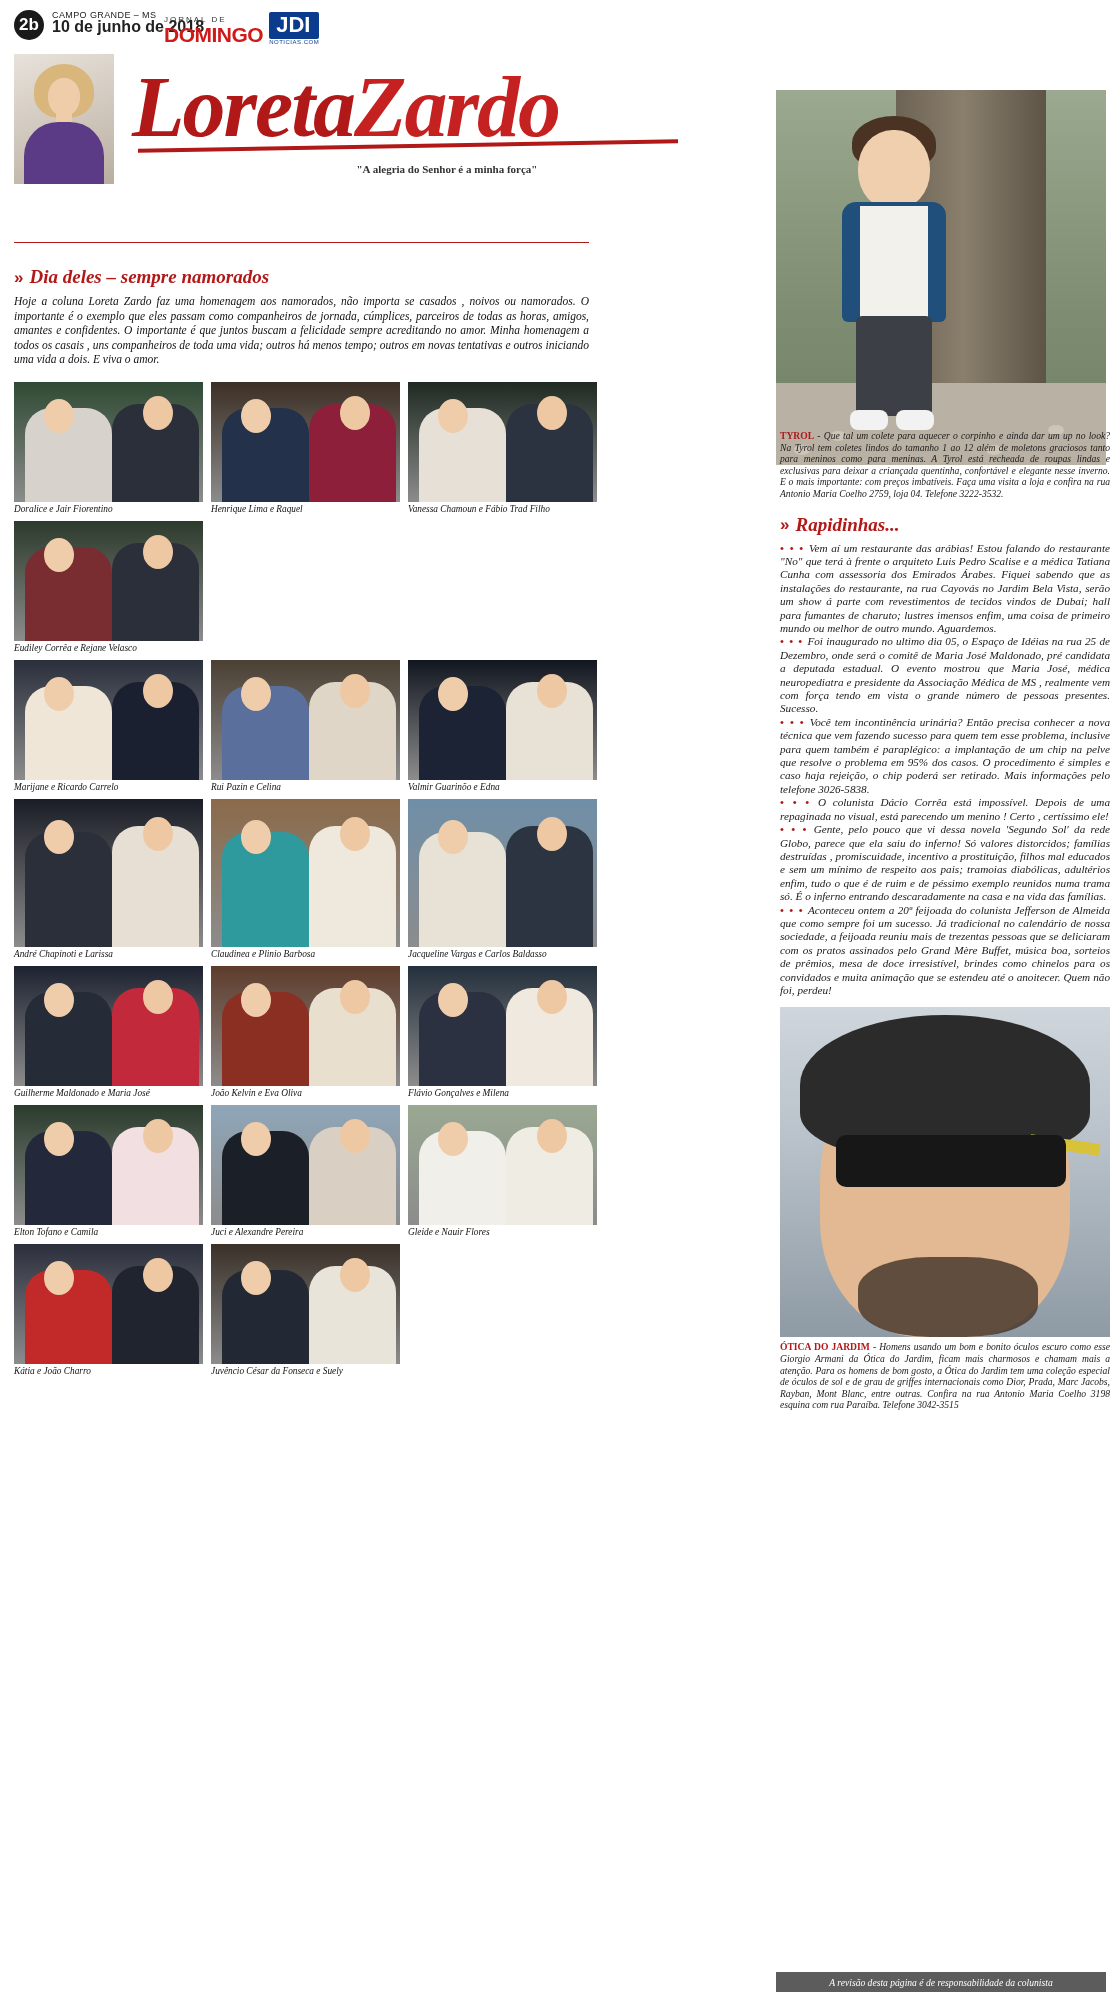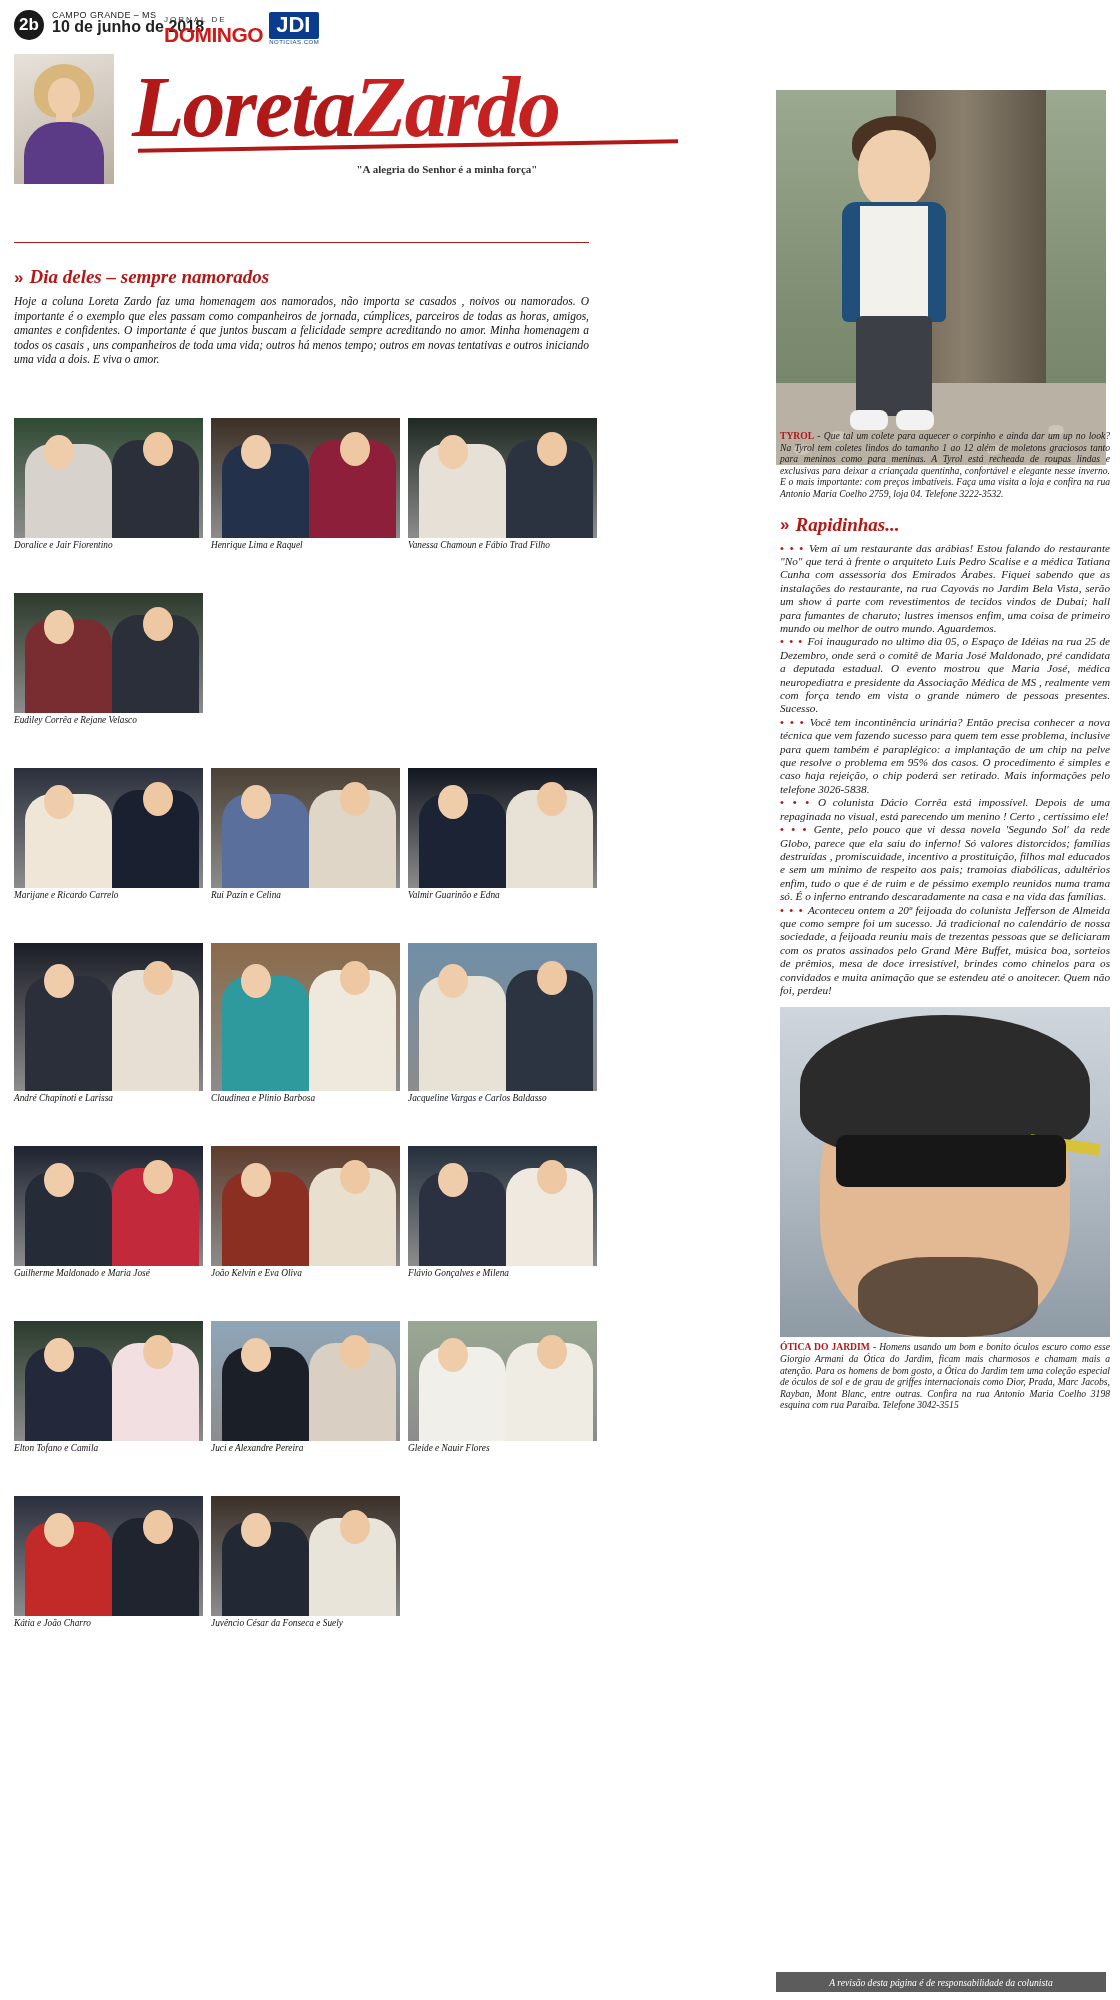--- a/index.html
+++ b/index.html
@@ -80,21 +80,21 @@
   .sec-head .txt { color:#b11818; font-family:"Liberation Serif", serif; font-weight:bold; font-style:italic; font-size:19px; }
 
   .lead-text {
     width:575px; font-size:11.5px; line-height:14.6px; text-align:justify;
     font-style:italic; font-family:"Liberation Serif", serif; color:#111;
   }
 
   
   .grid { position:absolute; left:14px; top:382px; width:585px; }
   .grid-row { display:flex; gap:8px; margin-bottom:6px; }
-  .cell { width:189px;margin-top:36px; }
+  .cell { width:189px; }
   .cell .ph { width:189px; height:120px; overflow:hidden; position:relative; }
   .cell .cap {
     font-family:"Liberation Serif", serif; font-style:italic; font-size:9.3px;
     color:#111; margin-top:2px; line-height:11px;
   }
   .tall .ph { height:148px; }
 
   
   .ph .bg { position:absolute; inset:0; }
   .ph .p1 { position:absolute; bottom:0; width:46%; height:78%; border-radius:26px 26px 0 0; }

